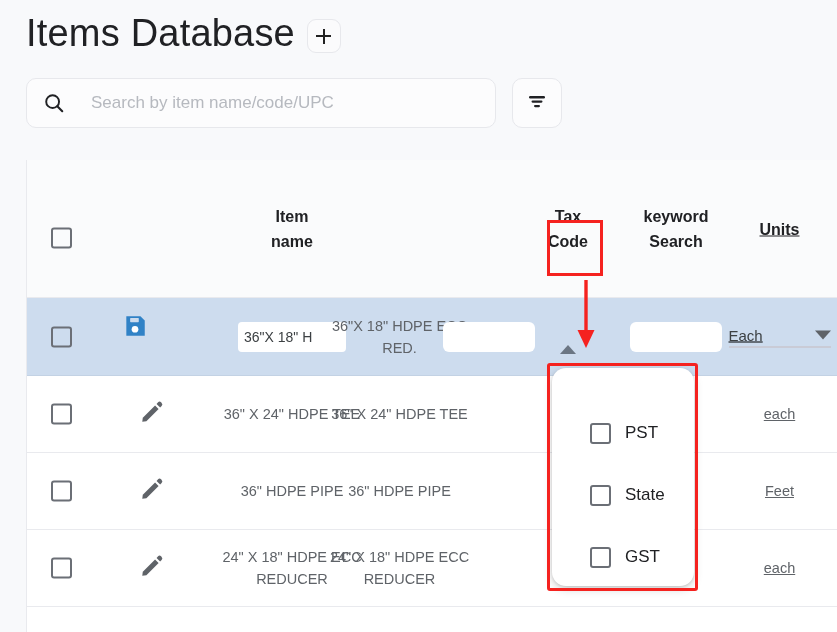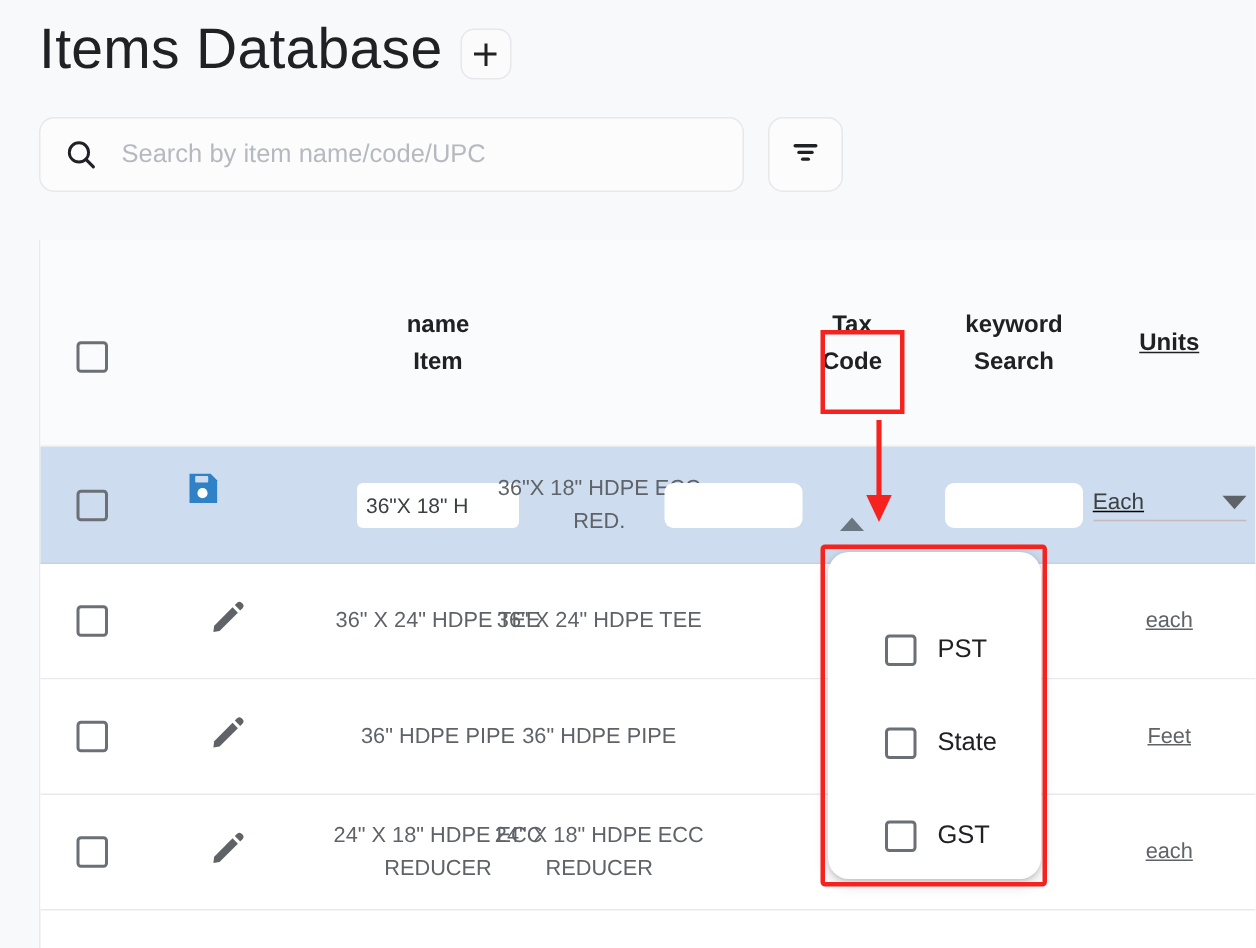--- a/index.html
+++ b/index.html
@@ -36,21 +36,21 @@
   .add-btn .plus::after  { top: 0; left: 6.5px; height: 15px; width: 2px; }
 
   
   .search-wrap {
     position: absolute; left: 26px; top: 78px;
     display: flex; align-items: center; gap: 16px;
   }
   .search-box {
     width: 470px; height: 50px; border-radius: 10px;
     background: #fcfcfd; border: 1px solid #e7e8ec;
-    display: flex; align-items: center; padding: 0 16px; gap: 16px;
+    display: flex; align-items: center; padding: 0 16px; gap: 26px;
   }
   .search-icon { width: 22px; height: 22px; flex: none; }
   .search-input {
     border: none; outline: none; background: transparent;
     font-family: "Liberation Sans", sans-serif;
     font-size: 17px; color: #3c4043; width: 100%;
   }
   .search-input::placeholder { color: #b6b9bf; }
   .filter-btn {
     width: 50px; height: 50px; border-radius: 10px;
@@ -189,22 +189,22 @@
     </div>
   </div>
 
   <div class="table">
 
     <div class="thead">
       <div class="c-check th-pos" style="position:absolute;top:78px;">
         <span class="cbx"></span>
       </div>
       <div class="c-name th th-pos">
+        <div>Item</div>
         <div>name</div>
-        <div>Item</div>
       </div>
       <div class="c-tax th th-pos">
         <div>Tax</div>
         <div>Code</div>
       </div>
       <div class="c-search th th-pos">
         <div>keyword</div>
         <div>Search</div>
       </div>
       <div class="c-units th th-pos">

